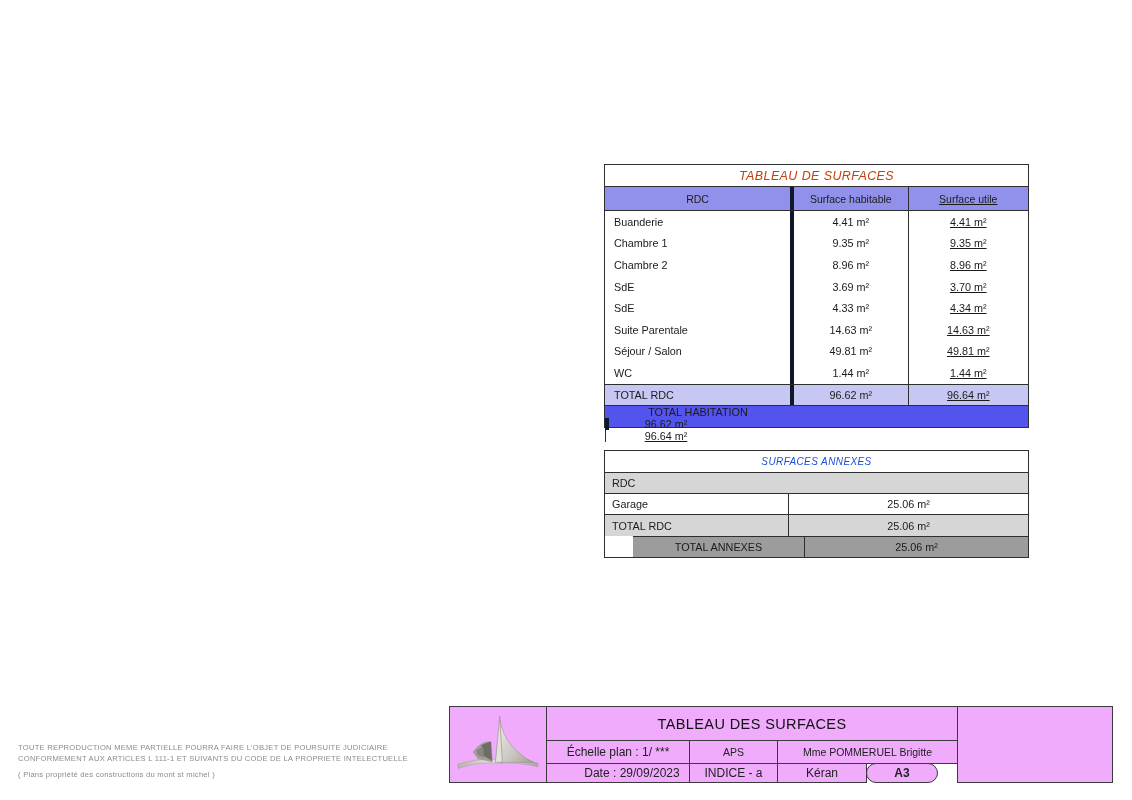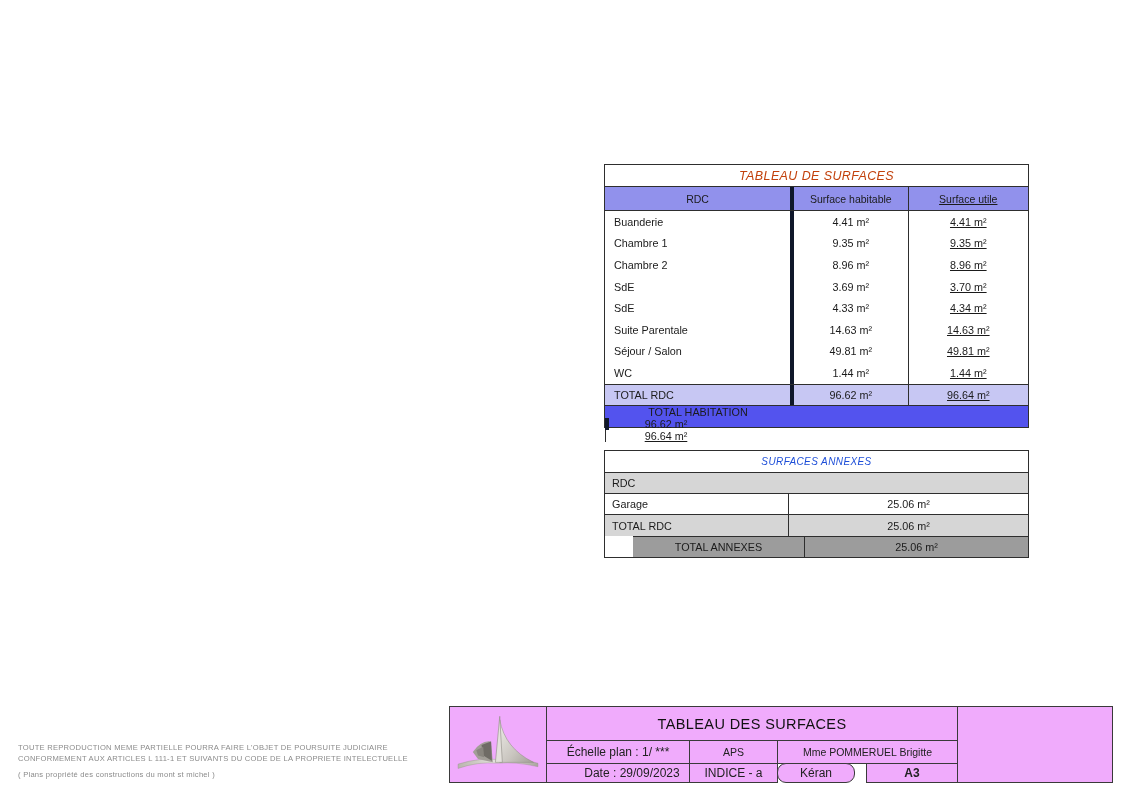--- a/index.html
+++ b/index.html
@@ -54,22 +54,22 @@
   
   .title-block { position: absolute; left: 449px; top: 706px; width: 664px; height: 77px; }
   .tb-cell { position: absolute; border: 1px solid #3a3a3a; background: #f0abfc; }
   .tb-logo { left: 0; top: 0; width: 98px; height: 77px; display: flex; align-items: center; justify-content: center; }
   .tb-title { left: 97px; top: 0; width: 412px; height: 35px; display: flex; align-items: center; justify-content: center; font-size: 14.5px; letter-spacing: 0.4px; color: #111; }
   .tb-scale  { left: 97px;  top: 34px; width: 144px; height: 24px; }
   .tb-aps    { left: 240px; top: 34px; width: 89px;  height: 24px; }
   .tb-client { left: 328px; top: 34px; width: 181px; height: 24px; }
   .tb-date   { left: 97px;  top: 57px; width: 144px; height: 20px; padding-left: 28px; }
   .tb-indice { left: 240px; top: 57px; width: 89px;  height: 20px; }
-  .tb-place  { left: 328px; top: 57px; width: 78px;  height: 20px; border-radius: 9px; }
-  .tb-format { left: 417px; top: 57px; width: 92px;  height: 20px; font-weight: bold; font-size: 17px; }
+  .tb-place  { left: 328px; top: 57px; width: 90px;  height: 20px; }
+  .tb-format { left: 417px; top: 57px; width: 72px;  height: 20px; font-weight: bold; font-size: 17px; border-radius: 10px; }
   .tb-empty  { left: 508px; top: 0;    width: 156px; height: 77px; }
   .tb-small { display: flex; align-items: center; justify-content: center; font-size: 12px; color: #222; }
   .tb-aps { font-size: 10.5px; }
   .tb-client { font-size: 10.5px; }
 
   
   .legal { position: absolute; left: 18px; top: 742px; font-size: 7.6px; color: #8b8b8b; letter-spacing: 0.25px; line-height: 11px; }
   .legal .l3 { margin-top: 5px; }
 
   .logo-svg { width: 88px; height: 66px; }

